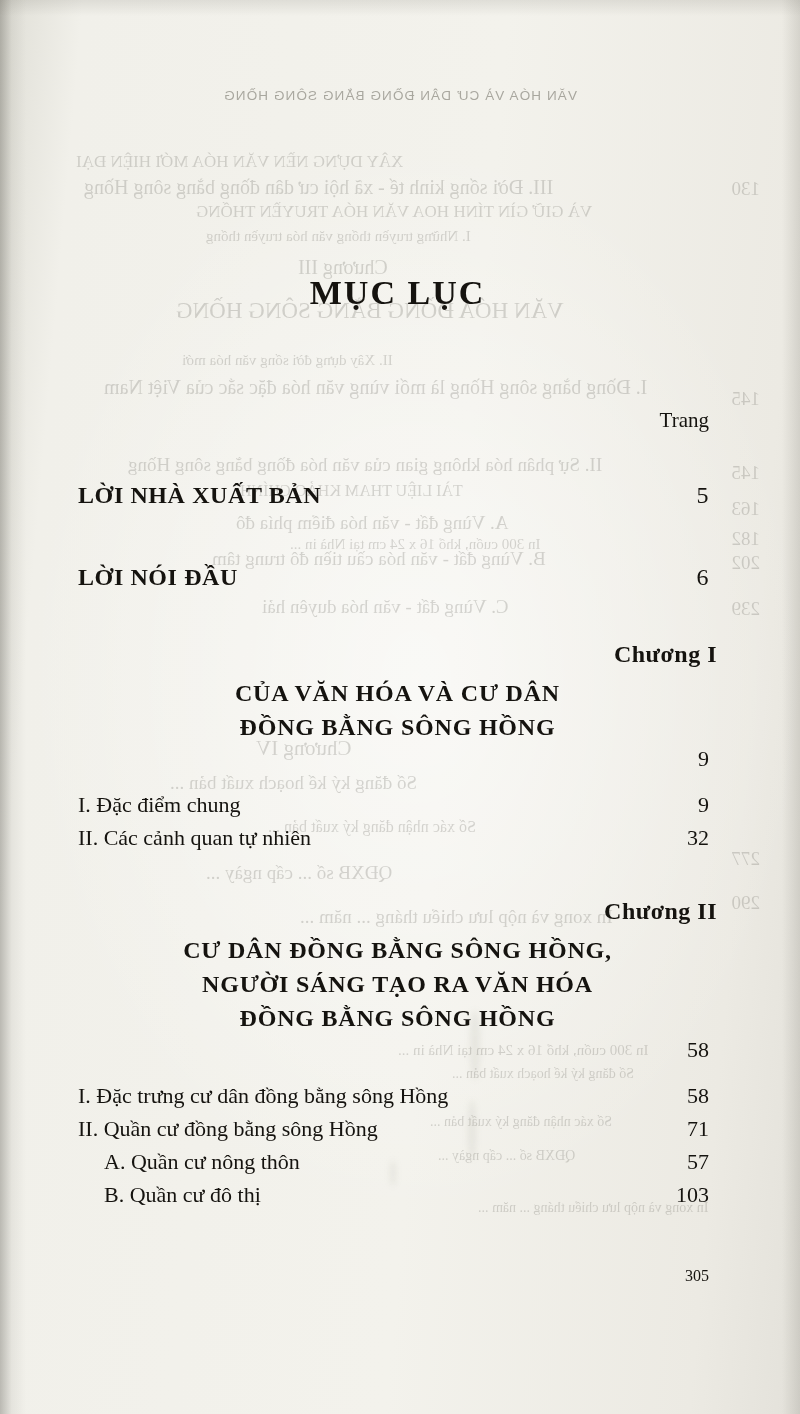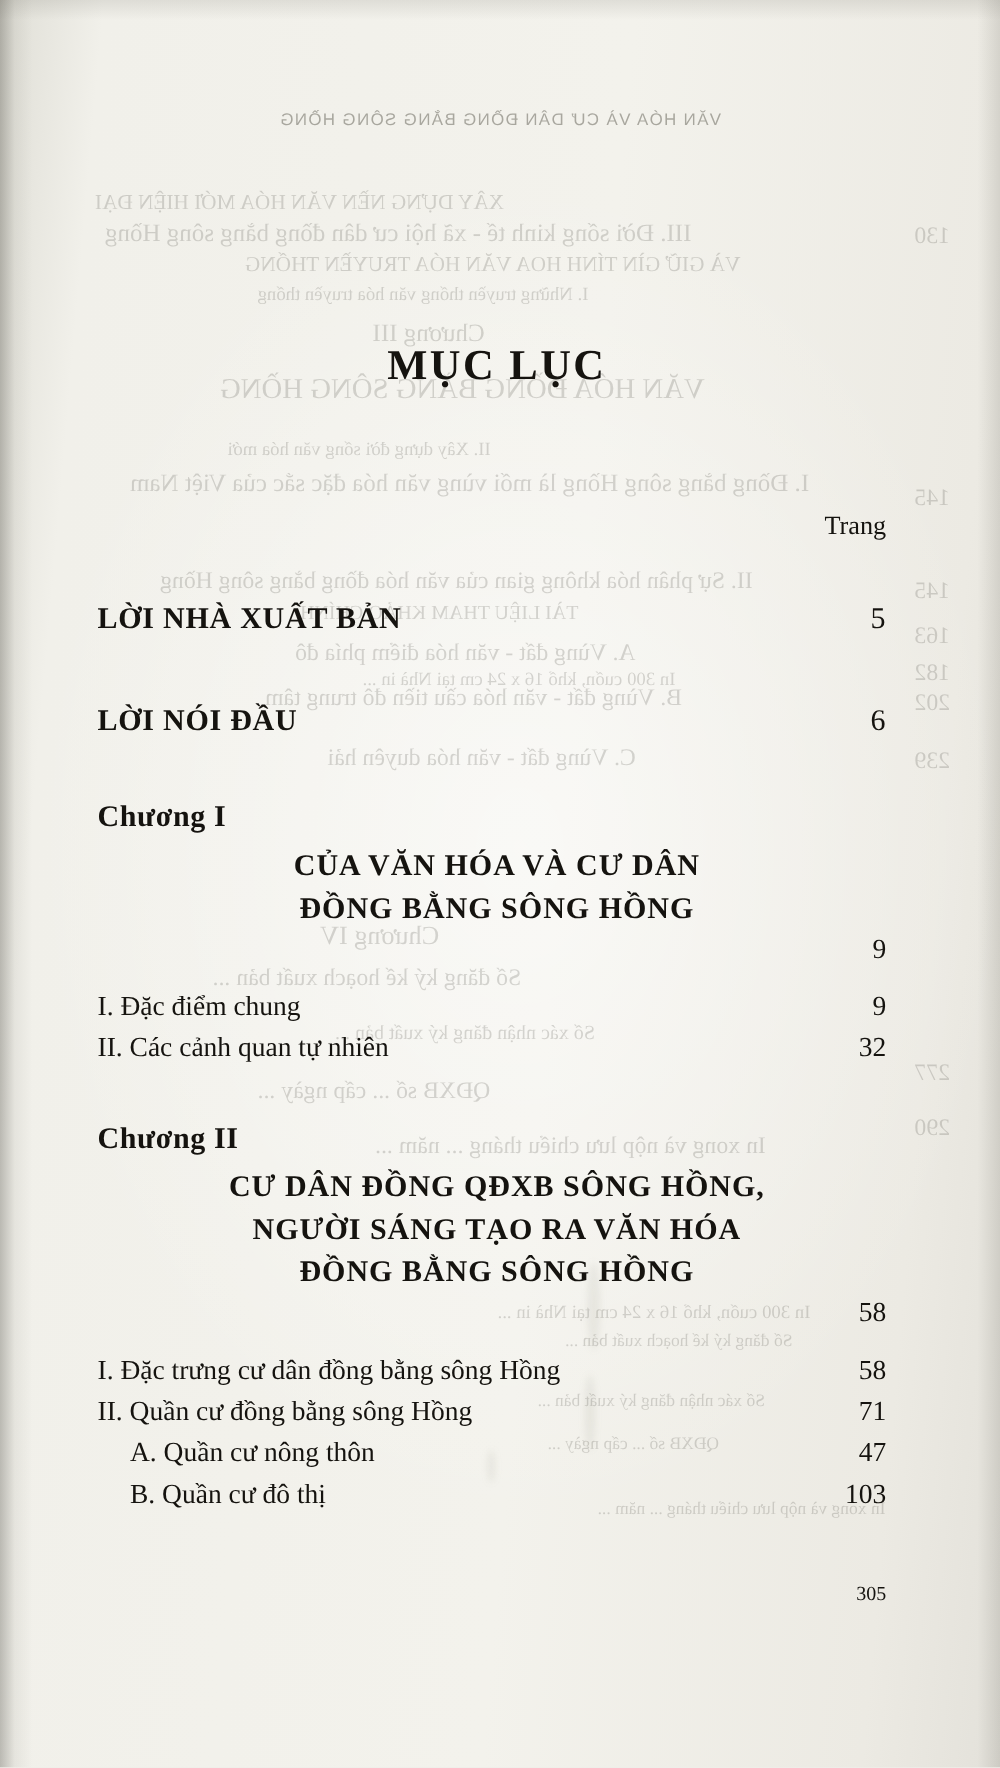--- a/index.html
+++ b/index.html
@@ -129,21 +129,21 @@
     margin-top: 36px;
   }
   .front-matter .page {
     font-weight: normal;
   }
 
   .chapter {
     margin-top: 44px;
   }
   .chapter-num {
-    text-align: left;
+    text-align: right;
     font-size: 24px;
     font-weight: bold;
     letter-spacing: 0.5px;
   }
   .chapter-title {
     text-align: center;
     font-size: 24px;
     font-weight: bold;
     letter-spacing: 0.8px;
     line-height: 1.42;
@@ -263,40 +263,40 @@
         <span class="label">II. Các cảnh quan tự nhiên</span>
         <span class="spacer"></span>
         <span class="page">32</span>
       </div>
     </div>
   </div>
 
   <div class="chapter">
     <div class="chapter-num">Chương II</div>
     <div class="chapter-title">
-      <span class="ln">CƯ DÂN ĐỒNG QĐXB SÔNG HỒNG,</span>
+      <span class="ln">CƯ DÂN ĐỒNG BẰNG SÔNG HỒNG,</span>
       <span class="ln">NGƯỜI SÁNG TẠO RA VĂN HÓA</span>
       <span class="ln">ĐỒNG BẰNG SÔNG HỒNG</span>
     </div>
     <div class="chapter-page">58</div>
     <div class="entries">
       <div class="row">
         <span class="label">I. Đặc trưng cư dân đồng bằng sông Hồng</span>
         <span class="spacer"></span>
         <span class="page">58</span>
       </div>
       <div class="row">
         <span class="label">II. Quần cư đồng bằng sông Hồng</span>
         <span class="spacer"></span>
         <span class="page">71</span>
       </div>
       <div class="row indent">
         <span class="label">A. Quần cư nông thôn</span>
         <span class="spacer"></span>
-        <span class="page">47</span>
+        <span class="page">57</span>
       </div>
       <div class="row indent">
         <span class="label">B. Quần cư đô thị</span>
         <span class="spacer"></span>
         <span class="page">103</span>
       </div>
     </div>
   </div>
 
   <div class="total">305</div>

